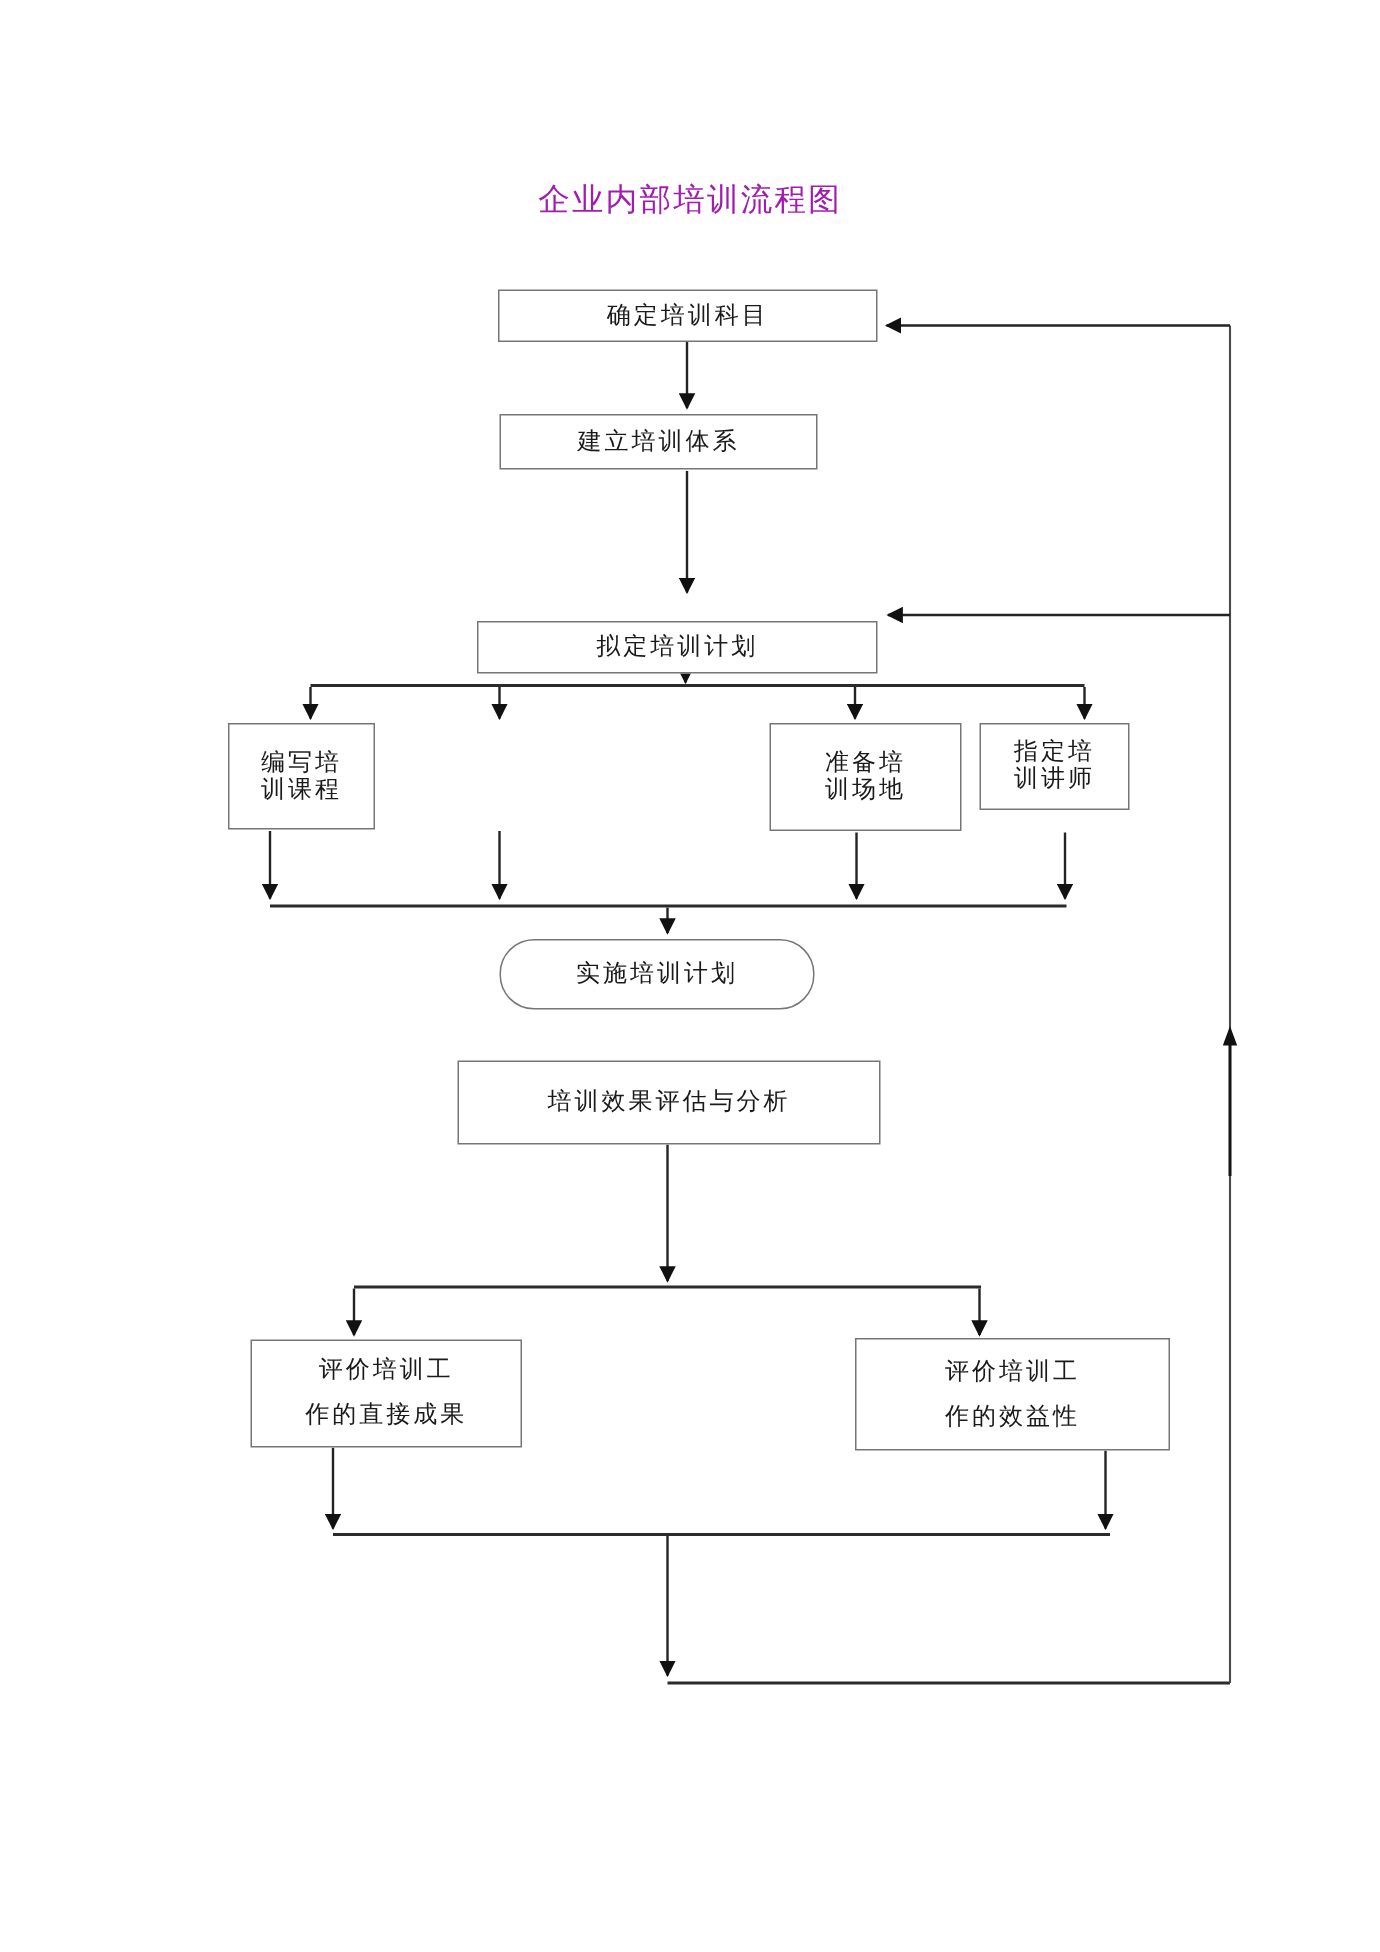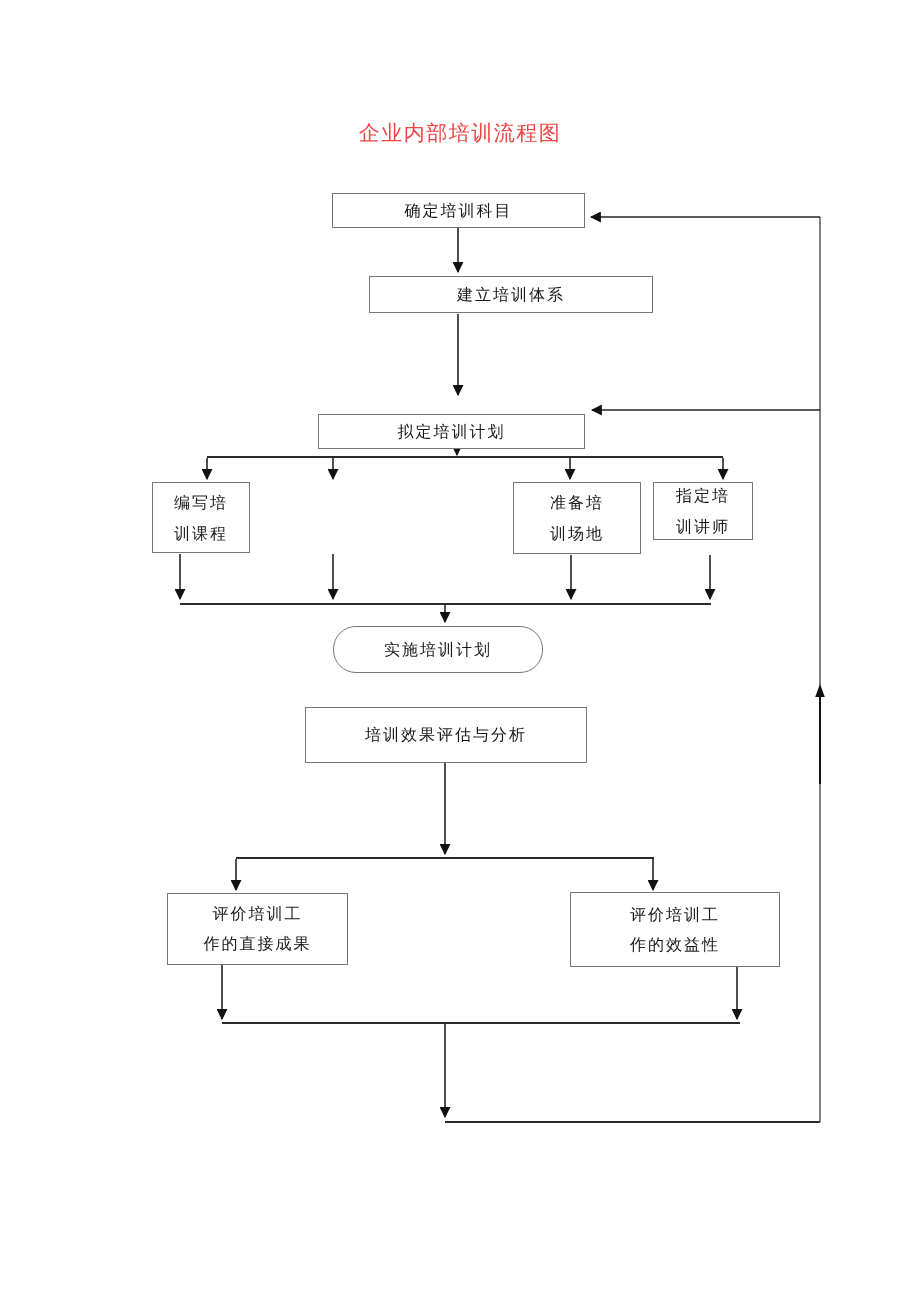--- a/index.html
+++ b/index.html
@@ -13,43 +13,43 @@
   }
   .title{
     position:absolute;
     left:0;right:0;top:120px;
     margin:0;
     text-align:center;
     font-size:21px;
     font-weight:400;
     letter-spacing:1.5px;
     line-height:27px;
-    color:#ef4444;
+    color:#a21caf;
   }
   .connectors{
     position:absolute;left:0;top:0;width:920px;height:1301px;
   }
   .node{
     position:absolute;
     box-sizing:border-box;
     border:1.3px solid #767676;
     background:#ffffff;
     display:flex;
     align-items:center;
     justify-content:center;
     text-align:center;
     font-size:16px;
     letter-spacing:2px;
     line-height:30px;
     color:#1a1a1a;
   }
   .node span{display:block;white-space:pre-line;}
-  .small{line-height:31px;}
+  .small{line-height:18px;}
   #n-define-subjects{left:332px;top:193px;width:253px;height:35px;}
-  #n-build-system{left:333px;top:276px;width:284px;height:37px;margin-left:36px;}
+  #n-build-system{left:333px;top:276px;width:212px;height:37px;}
   #n-draft-plan{left:318px;top:414px;width:267px;height:35px;}
   #n-write-courses{left:152px;top:482px;width:98px;height:71px;}
   #n-choose-methods{left:275px;top:482px;width:117px;height:71px;}
   #n-prepare-venue{left:513px;top:482px;width:128px;height:72px;}
   #n-assign-trainers{left:653px;top:482px;width:100px;height:58px;}
   #n-implement-plan{left:333px;top:626px;width:210px;height:47px;border-radius:23px;}
   #n-evaluate-analyze{left:305px;top:707px;width:282px;height:56px;}
   #n-evaluate-direct-results{left:167px;top:893px;width:181px;height:72px;}
   #n-evaluate-effectiveness{left:570px;top:892px;width:210px;height:75px;}
 </style>

